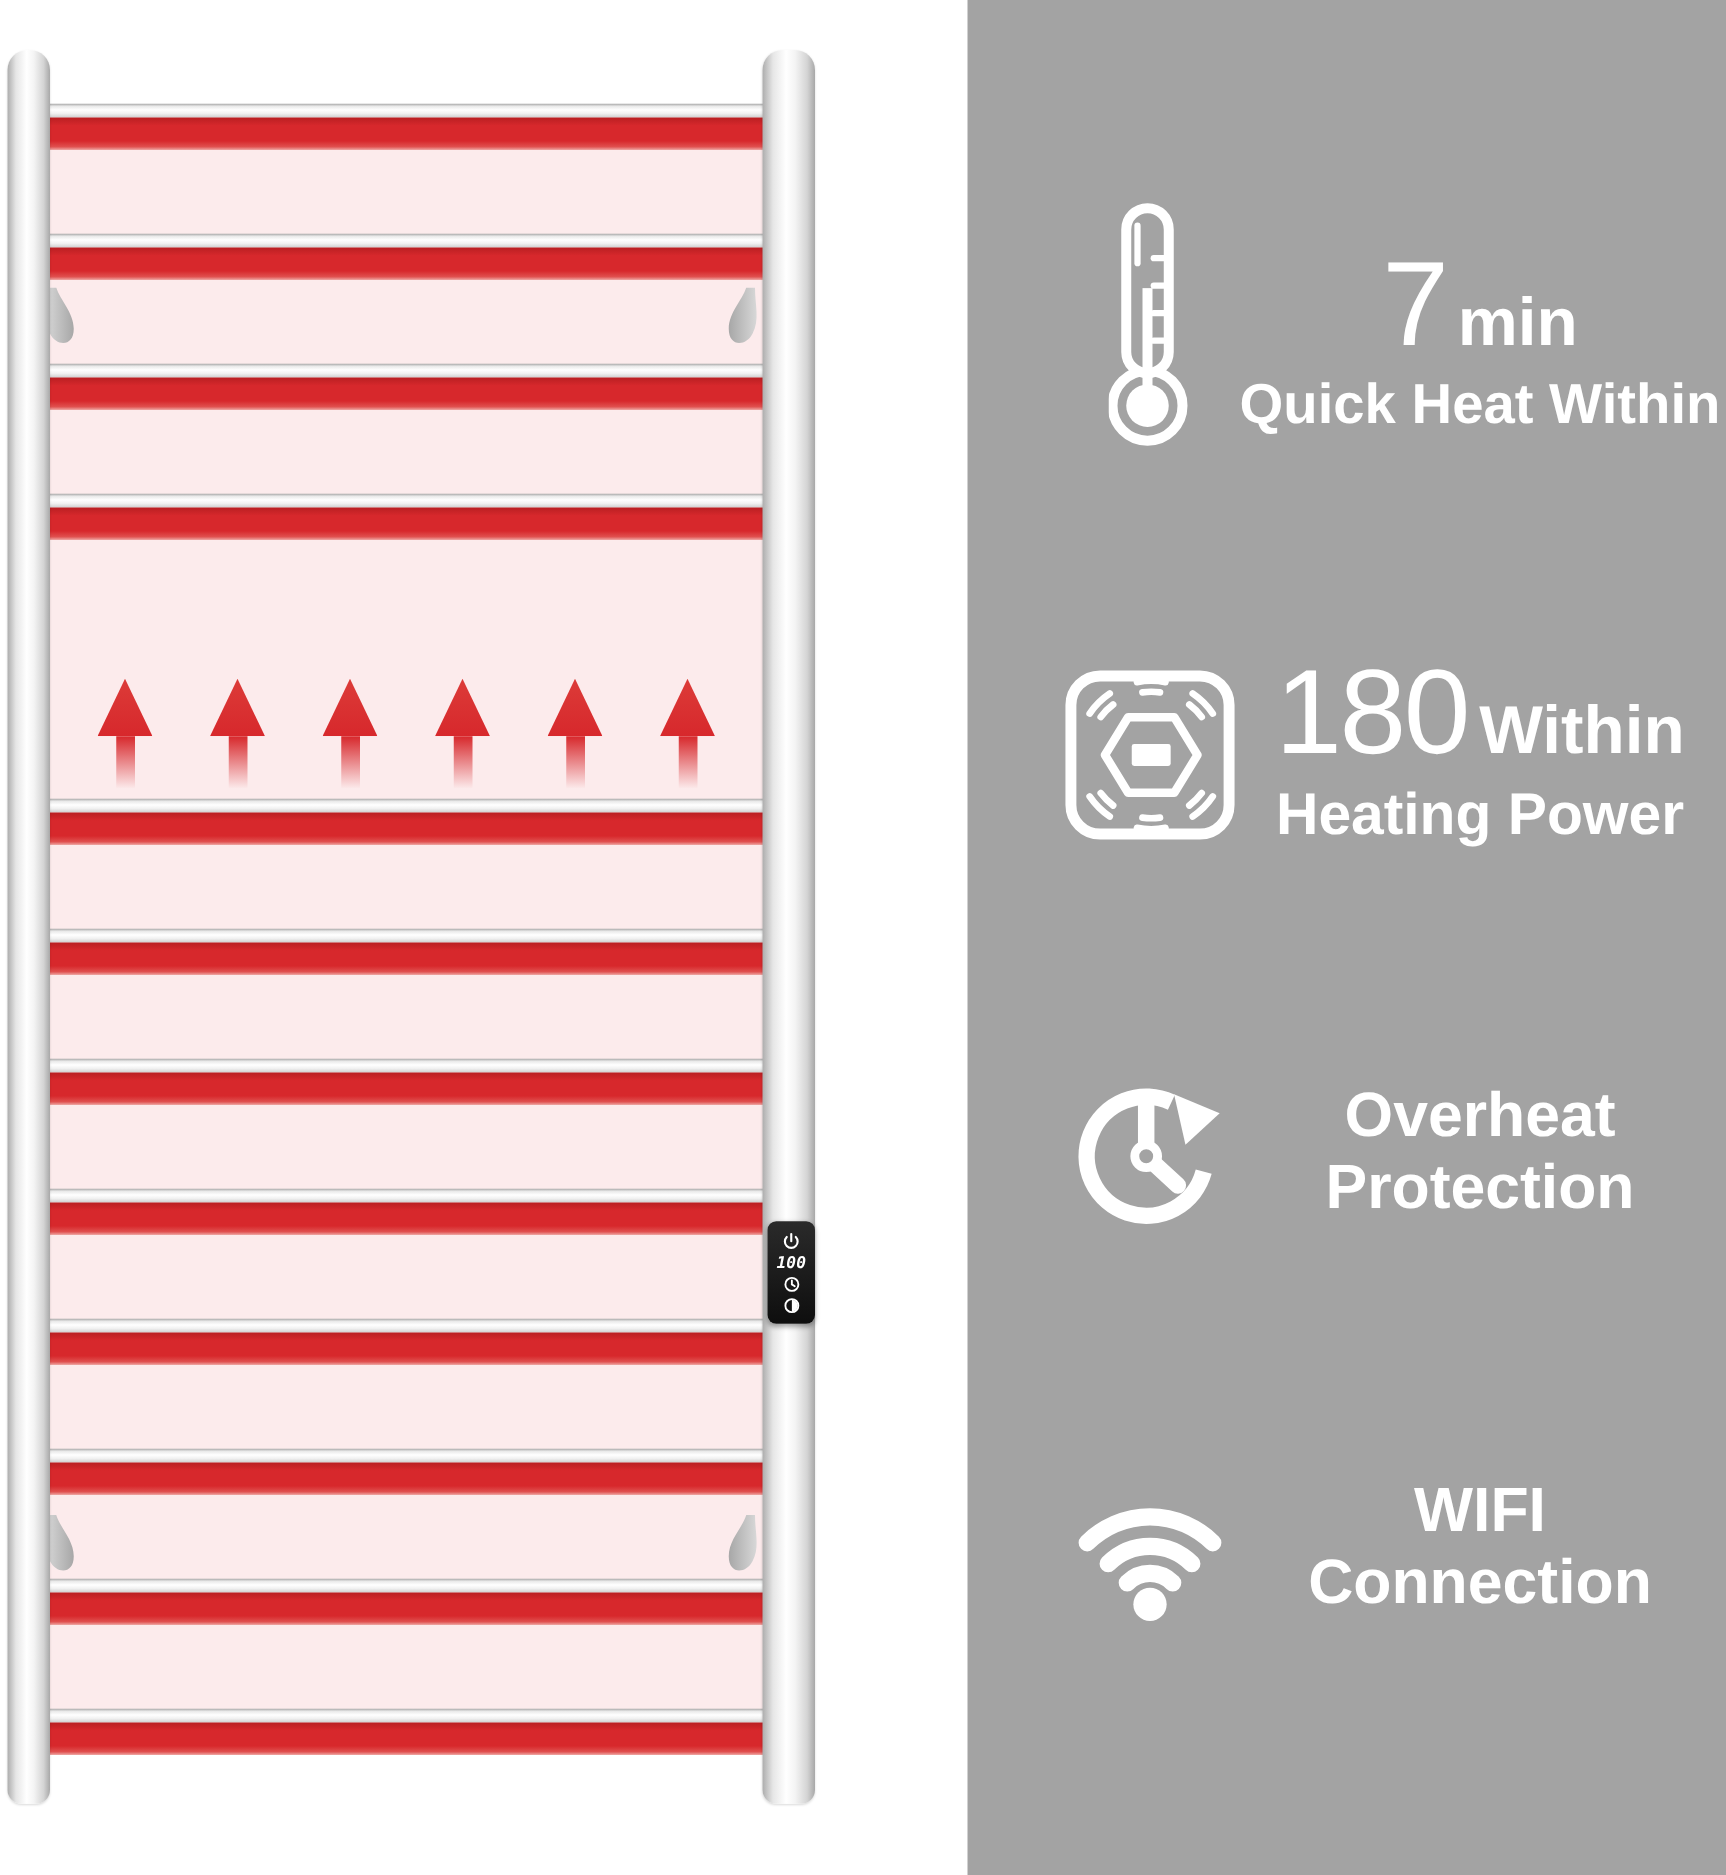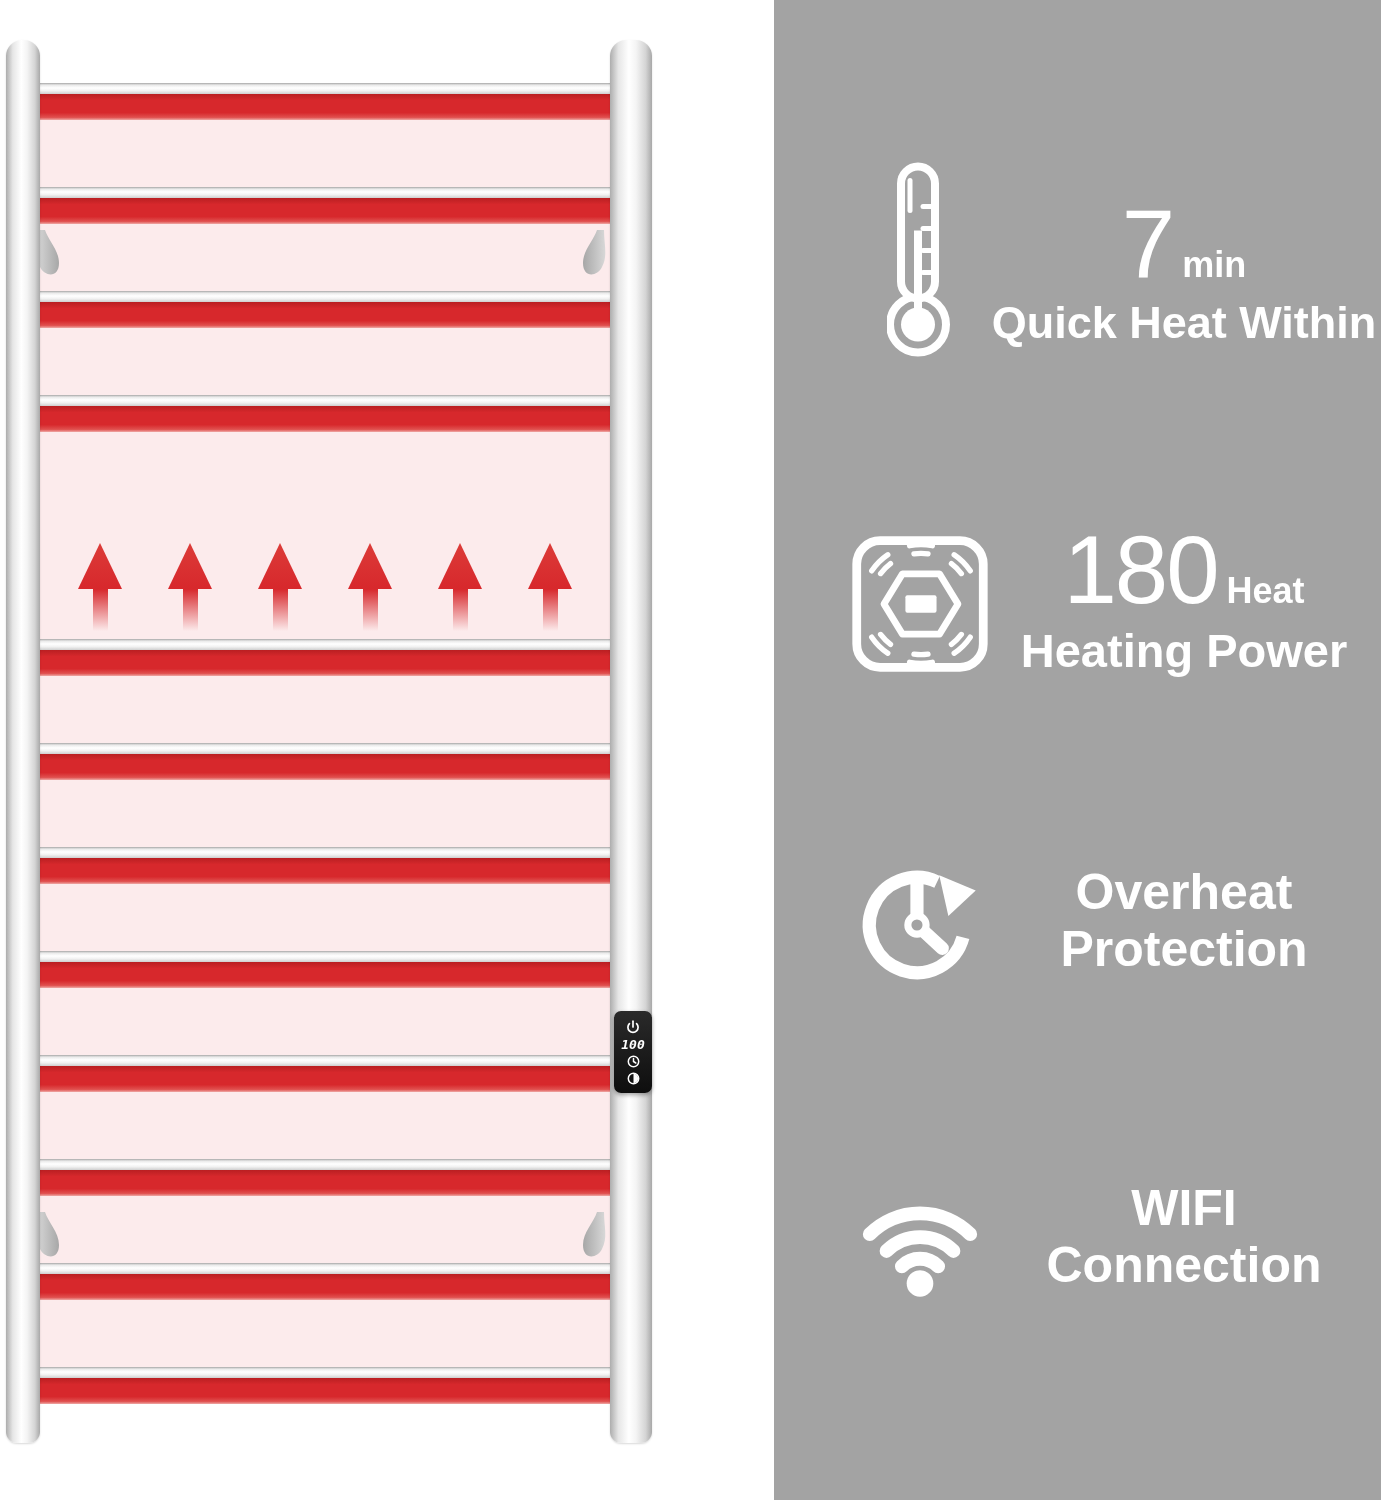--- a/index.html
+++ b/index.html
@@ -47,34 +47,34 @@
   }
   .arrow .stem{
     width:15px;height:42px;margin:0 auto;
     background:linear-gradient(180deg,#d7282c 0%,rgba(252,235,236,0) 100%);
   }
 
   .ctrl{
     position:absolute;left:608px;top:937px;width:38px;height:82px;
     background:linear-gradient(180deg,#2a2a2a,#0e0e0e);
     border-radius:7px;box-shadow:0 2px 4px rgba(0,0,0,.35);
-    display:flex;flex-direction:column;align-items:center;justify-content:center;gap:4px;margin-top:34px;
+    display:flex;flex-direction:column;align-items:center;justify-content:center;gap:4px;
   }
   .ctrl .disp{
     color:#ffffff;font-family:"DejaVu Sans Mono",monospace;
     font-size:13px;font-weight:bold;font-style:italic;line-height:13px;letter-spacing:0;
   }
 
   
   .panel{position:absolute;left:774px;top:0;width:607px;height:1500px;background:#a3a3a3;}
   .feature{position:absolute;left:0;width:607px;}
   .f-icon{position:absolute;left:0;width:292px;display:flex;justify-content:center;}
   .f-text{position:absolute;left:203px;width:414px;text-align:center;color:#ffffff;}
   .big{font-size:96px;font-weight:500;line-height:96px;letter-spacing:-2px;}
-  .unit{font-size:36px;font-weight:600;margin-left:9px;letter-spacing:0;}
+  .unit{font-size:54px;font-weight:600;margin-left:9px;letter-spacing:0;}
   .sub1{font-size:45px;font-weight:600;line-height:50px;margin-top:6px;}
   .sub2{font-size:47px;font-weight:600;line-height:50px;margin-top:8px;}
   .two-line{font-size:50px;font-weight:600;line-height:57px;}
 
   svg{display:block;}
 </style>
 </head>
 <body>
 
 <div class="rack">
@@ -248,21 +248,21 @@
         <rect x="60" y="66" width="32" height="18" rx="2" fill="#ffffff" stroke="none"></rect>
         <use href="#vibt"></use>
         <use href="#vibt" transform="rotate(180 76 75)"></use>
         <use href="#vibc"></use>
         <use href="#vibc" transform="rotate(90 76 75)"></use>
         <use href="#vibc" transform="rotate(180 76 75)"></use>
         <use href="#vibc" transform="rotate(270 76 75)"></use>
       </svg>
     </div>
     <div class="f-text" style="top:522px">
-      <div><span class="big">180</span><span class="unit">Heat</span></div>
+      <div><span class="big">180</span><span class="unit">Within</span></div>
       <div class="sub2">Heating Power</div>
     </div>
   </div>
 
   <div class="feature" style="top:0">
     <div class="f-icon" style="top:848px">
       <svg width="152" height="152" viewBox="0 0 150 150" fill="none" stroke="#ffffff">
         <path d="M 91.9 33.4 A 47 47 0 1 0 117.4 88.2" stroke-width="13"></path>
         <polygon points="94,27 130,42 103,67" fill="#ffffff" stroke="none"></polygon>
         <line x1="72" y1="76" x2="72" y2="36" stroke-width="13" stroke-linecap="round"></line>

